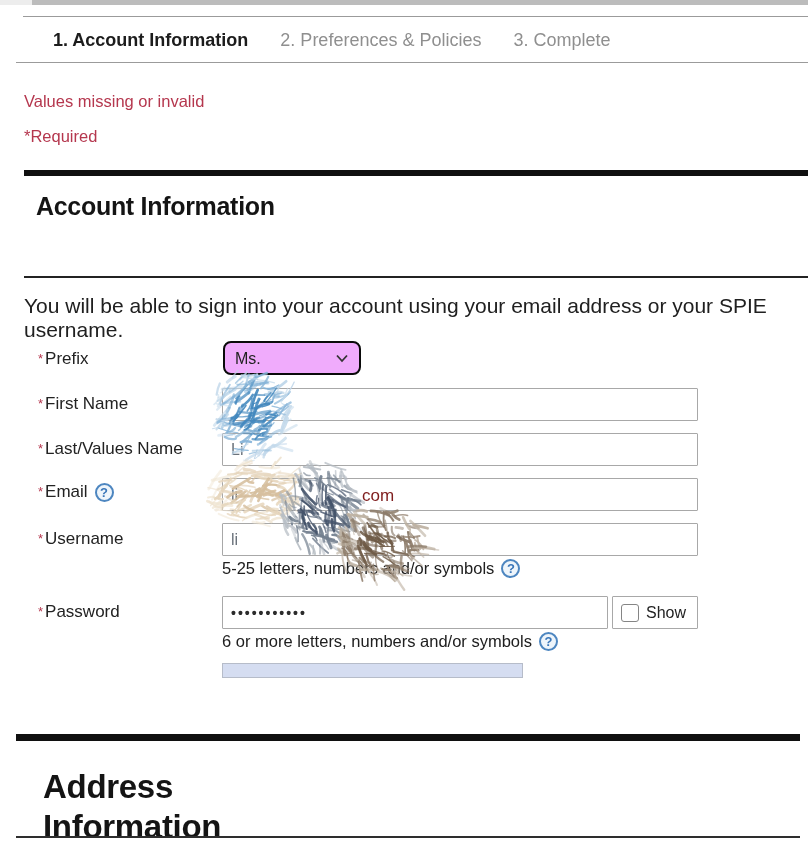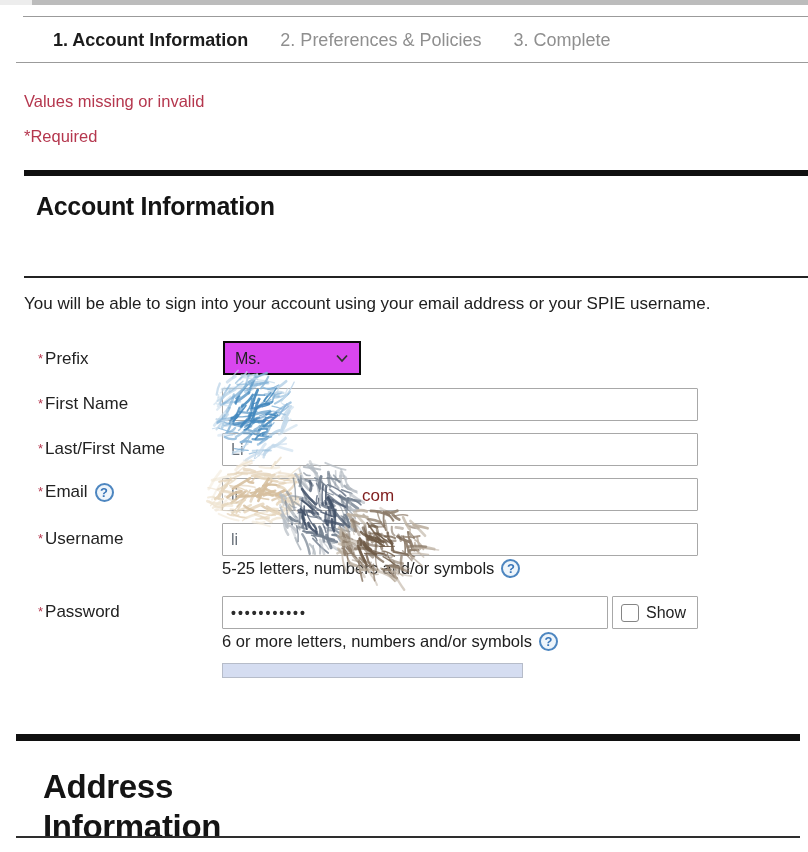--- a/index.html
+++ b/index.html
@@ -30,32 +30,32 @@
   .section-bar{background:#101010;}
   #acct-bar{left:24px;top:170px;right:0;height:6px;}
   #acct-title{left:36px;top:186px;width:275px;font-size:25px;font-weight:bold;
     line-height:40px;letter-spacing:-0.3px;color:#141414;}
   #acct-hr{left:24px;top:276px;right:0;height:0;border-top:2px solid #232323;}
   #addr-bar{left:16px;top:734px;width:784px;height:7px;}
   #addr-title{left:26px;top:750px;width:275px;font-size:33px;font-weight:bold;
     line-height:40px;letter-spacing:-0.3px;color:#141414;}
   #addr-hr{left:16px;top:836px;width:784px;height:0;border-top:2px solid #2e2e2e;}
 
-  #intro{left:24px;top:294px;font-size:17px;color:#202020;}
+  #intro{left:24px;top:294px;font-size:21px;color:#202020;}
 
   
   .f-label{left:38px;font-size:17px;color:#222;display:flex;align-items:center;white-space:nowrap;}
   .req{color:#b5374e;font-size:13px;margin-right:2px;align-self:flex-start;line-height:1.5;}
   .t-input{box-sizing:border-box;border:1px solid #a8a8a8;border-radius:1px;background:#fff;
     font-family:"Liberation Sans",sans-serif;font-size:16px;color:#6a727b;padding:0 8px;outline:none;}
   #lbl-prefix{top:349px;} #lbl-first{top:394px;} #lbl-last{top:439px;}
   #lbl-email{top:482px;} #lbl-user{top:529px;} #lbl-pass{top:602px;}
 
   #prefix-select{left:223px;top:341px;width:138px;height:34px;box-sizing:border-box;
-    border:2.5px solid #0a0a0a;border-radius:0;background:#d946ef;font-size:16px;color:#222;
+    border:2.5px solid #0a0a0a;border-radius:8px;background:#f0abfc;font-size:16px;color:#222;
     padding:0 28px 0 10px;-webkit-appearance:none;appearance:none;outline:none;
     font-family:"Liberation Sans",sans-serif;}
   #prefix-chevron{left:334px;top:350px;width:16px;height:16px;pointer-events:none;}
 
   #first-input{left:222px;top:388px;width:476px;height:33px;}
   #last-input {left:222px;top:433px;width:476px;height:33px;}
   #email-input{left:222px;top:478px;width:476px;height:33px;}
   #user-input {left:222px;top:523px;width:476px;height:33px;}
   #email-frag2{left:362px;top:486px;font-size:17px;color:#7f1d1d;}
 
@@ -118,21 +118,21 @@
 </svg>
 
 <div class="abs f-label" id="lbl-first">
   <span class="req">*</span>
   <span>First Name</span>
 </div>
 <input class="abs t-input" id="first-input" type="text" value="" style="">
 
 <div class="abs f-label" id="lbl-last">
   <span class="req">*</span>
-  <span>Last/First Name</span>
+  <span>Last/Values Name</span>
 </div>
 <input class="abs t-input" id="last-input" type="text" value="Li" style="">
 
 <div class="abs f-label" id="lbl-email">
   <span class="req">*</span>
   <span>Email</span>
   <span class="help-icon">?</span>
 </div>
 <input class="abs t-input" id="email-input" type="text" value="li" style="">
 <span class="abs" id="email-frag2">com</span>

